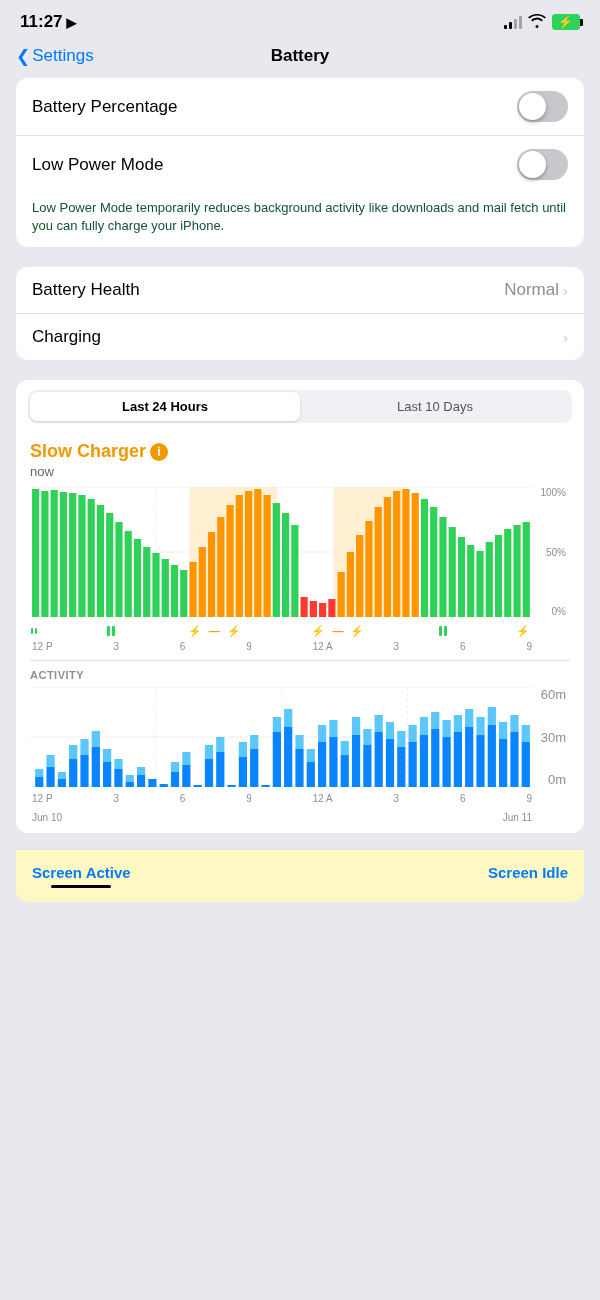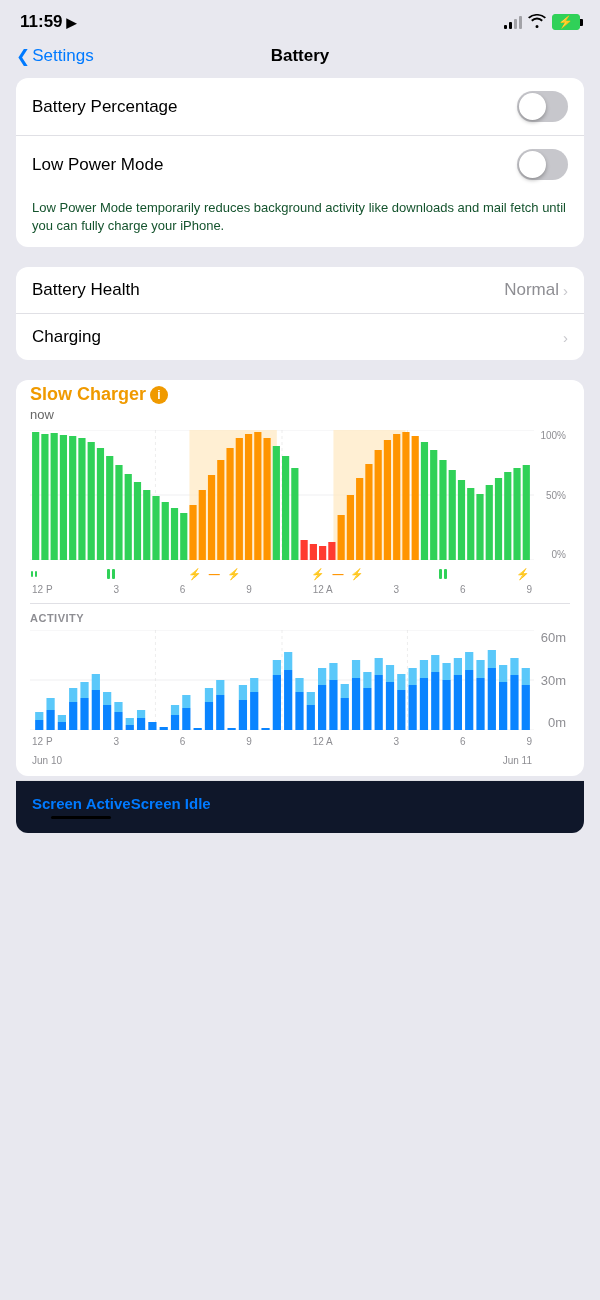--- a/index.html
+++ b/index.html
@@ -250,21 +250,21 @@
       height: 1px;
       background: #e0e0e5;
       margin: 8px 14px;
     }
   </style>
 </head>
 <body>
 
 <div class="status-bar">
   <div class="status-time">
-    <span>11:59</span>
+    <span>11:27</span>
     <span style="font-size:13px;">▶</span>
   </div>
   <div class="status-icons">
     <div class="signal-bars">
       <div class="signal-bar" style="height:4px;"></div>
       <div class="signal-bar" style="height:7px;"></div>
       <div class="signal-bar" style="height:10px; opacity:0.3;"></div>
       <div class="signal-bar" style="height:13px; opacity:0.3;"></div>
     </div>
     <span class="wifi-icon">
@@ -309,20 +309,28 @@
   <div class="nav-row">
     <span class="nav-row-label">Charging</span>
     <div class="nav-row-right">
       <span class="chevron">›</span>
     </div>
   </div>
 </div>
 
 <div class="chart-card">
 
+  <div class="tabs-row">
+    <div class="tab active">
+      <span>Last 24 Hours</span>
+    </div>
+    <div class="tab inactive">
+      <span>Last 10 Days</span>
+    </div>
+  </div>
 
   <div class="slow-charger-row">
     <span class="slow-charger-label">Slow Charger</span>
     <div class="info-badge">
       <span>i</span>
     </div>
   </div>
   <div class="now-label">now</div>
 
   <div class="chart-section">
@@ -616,21 +624,21 @@
 
       <div style="width:36px; display:flex; flex-direction:column; justify-content:space-between; height:100px; padding:0 4px; font-size:13px; color:#8e8e93; text-align:right;">
         <span>60m</span>
         <span>30m</span>
         <span>0m</span>
       </div>
     </div>
   </div>
 </div>
 
-<div style="margin: 4px 16px; background:#0f172a; border-radius:0 0 12px 12px; padding:14px 16px 14px 16px; display:flex; justify-content:flex-start; border-top: 1px solid #e0e0e5;">
+<div style="margin: 16px 16px; background:#fef9c3; border-radius:0 0 12px 12px; padding:14px 16px 14px 16px; display:flex; justify-content:space-between; border-top: 1px solid #e0e0e5;">
   <div style="text-align:center;">
     <div style="font-size:15px; font-weight:600; color:#007aff;">Screen Active</div>
     <div style="width:60px; height:3px; background:#000; border-radius:2px; margin:4px auto 0;"></div>
   </div>
   <div style="text-align:center;">
     <div style="font-size:15px; font-weight:700; color:#007aff;">Screen Idle</div>
   </div>
 </div>
 
 </body></html>

